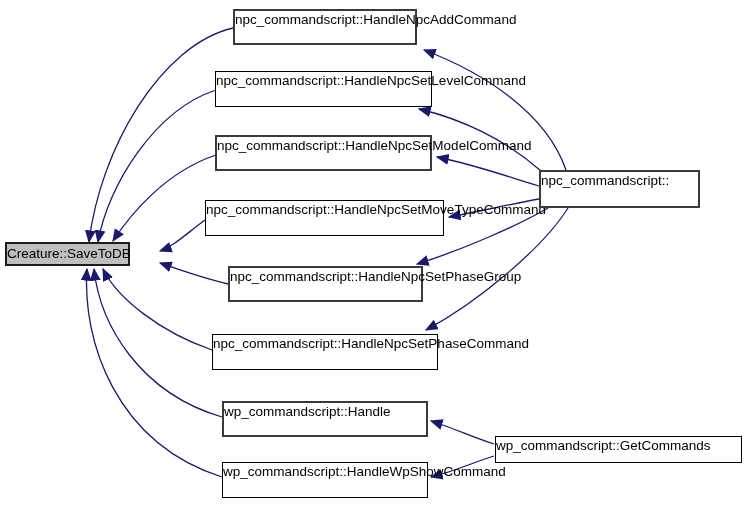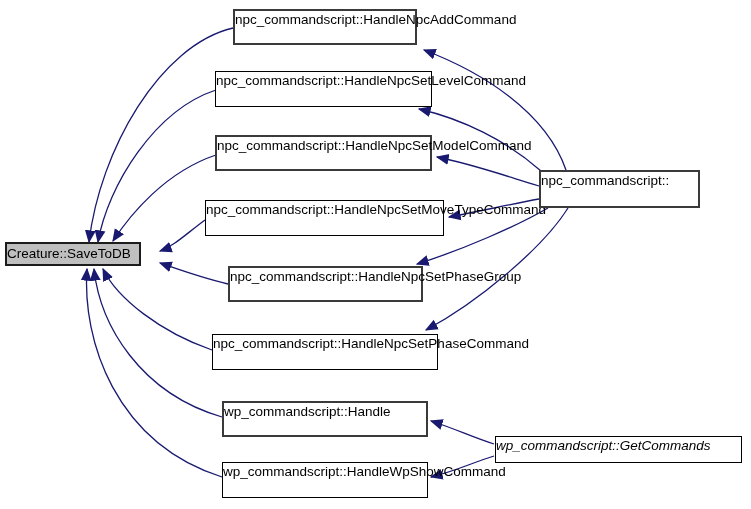--- a/index.html
+++ b/index.html
@@ -25,31 +25,31 @@
     white-space:nowrap;
   }
   .node.thick{border-width:2px;border-color:#3a3a3a;}
   .node.root{
     background:#bfbfbf;
     border:2px solid #1c1c1c;
     font-size:13.5px;
     line-height:20px;
   }
   
-  #n-save          {left:5px;   top:242px; width:136px; height:24px;}
+  #n-save          {left:5px;   top:242px; width:125px; height:24px;}
   #n-add           {left:233px; top:9px;   width:184px; height:36px;}
   #n-setlevel      {left:215px; top:71px;  width:217px; height:36px;}
   #n-setmodel      {left:215px; top:135px; width:217px; height:36px;}
   #n-setmovetype   {left:205px; top:200px; width:239px; height:36px;}
   #n-setphasegroup {left:228px; top:266px; width:195px; height:36px;}
   #n-setphase      {left:212px; top:334px; width:226px; height:36px;}
   #n-wpmodify      {left:222px; top:401px; width:206px; height:36px;}
   #n-wpshow        {left:222px; top:462px; width:206px; height:36px;}
   #n-npcgetcmds    {left:539px; top:170px; width:161px; height:38px;}
-  #n-wpgetcmds     {left:495px; top:436px; width:247px; height:27px;font-style:italic;}
+  #n-wpgetcmds     {left:495px; top:436px; width:247px; height:27px;}
   .edge{fill:none;stroke:#191970;stroke-width:1.3px;}
 </style>
 </head>
 <body>
 
 <div id="canvas">
 
   <svg id="edges" width="751" height="509" viewBox="0 0 751 509" xmlns="http://www.w3.org/2000/svg">
     <defs>
       <marker id="arrow" viewBox="0 0 10 10" refX="9" refY="5" markerWidth="10" markerHeight="10" orient="auto">

